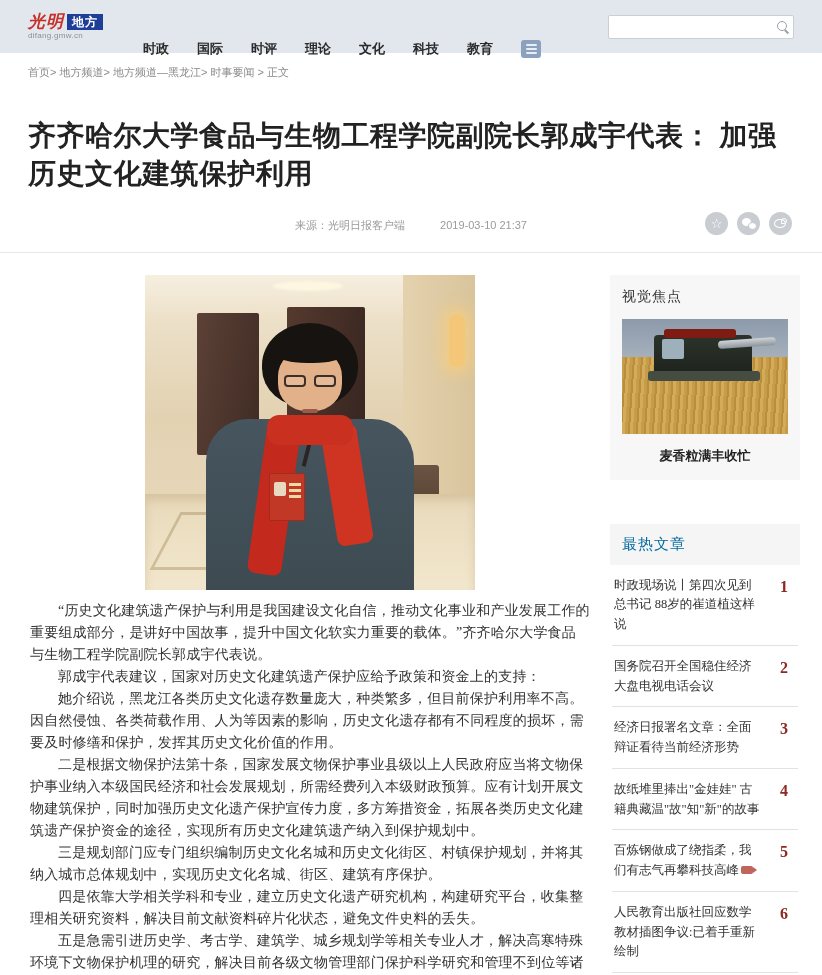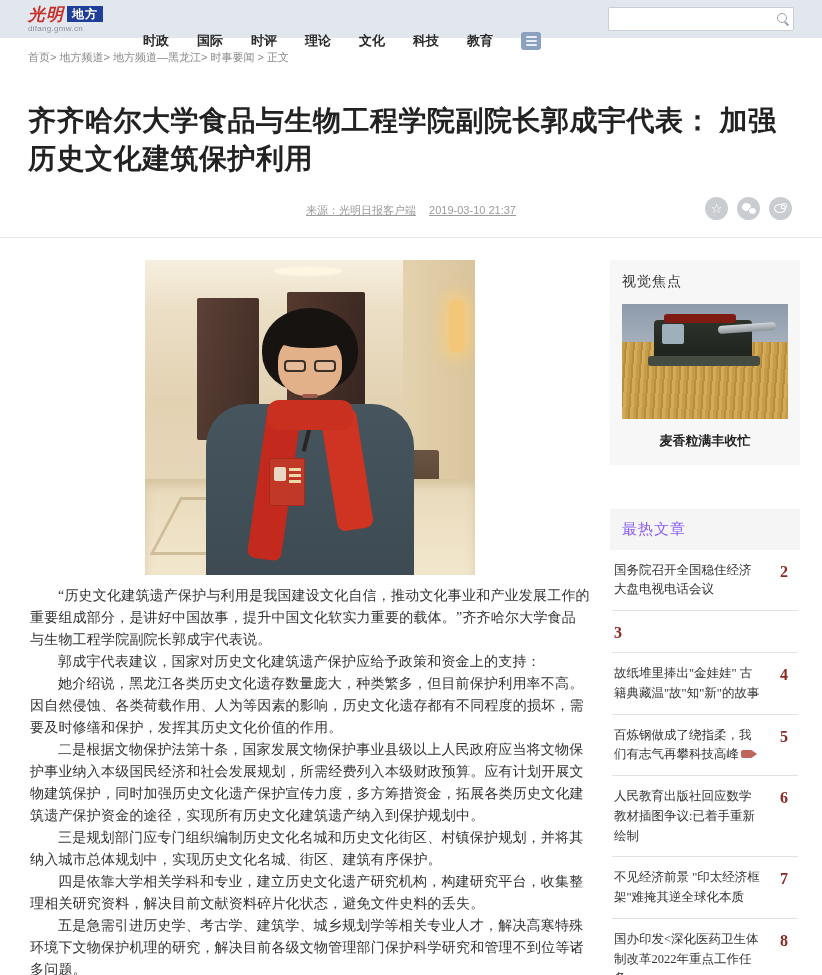--- a/index.html
+++ b/index.html
@@ -3,21 +3,21 @@
 <meta charset="utf-8">
 <style>
   * { box-sizing: border-box; }
   html,body { margin:0; padding:0; }
   body {
     width:822px; height:975px; background:#fff; overflow:hidden;
     font-family:"Liberation Sans", sans-serif; color:#333;
   }
   
   .topbar {
-    height:38px; background:#e2e7ed; display:flex; align-items:center;
+    height:53px; background:#e2e7ed; display:flex; align-items:center;
     padding:0 28px;
   }
   .logo { display:flex; flex-direction:column; line-height:1; margin-right:40px; cursor:pointer; }
   .logo-row { display:flex; align-items:center; }
   .logo-guang {
     font-family:"Liberation Serif", serif; font-style:italic; font-weight:bold;
     color:#c62f2a; font-size:17px; letter-spacing:1px; margin-right:3px;
   }
   .logo-box {
     background:#1f3e97; color:#fff; font-size:12px; font-weight:bold;
@@ -56,21 +56,21 @@
   .crumb {
     padding:12px 28px 10px; font-size:11px; color:#8a8a8a; cursor:pointer;
   }
   
   .title {
     padding:8px 28px 0; font-family:"Liberation Serif", serif;
     font-size:28px; font-weight:bold; color:#222; letter-spacing:.5px;
   }
   .meta-row { position:relative; margin-top:14px; height:26px; }
   .meta { text-align:center; font-size:11px; color:#9b9b9b; padding-top:6px; }
-  .meta span { margin:0 5px;text-decoration:underline; }
+  .meta span { margin:0 16px; }
   .share { position:absolute; right:30px; top:0; display:flex; gap:9px; }
   .share-c {
     width:23px; height:23px; border-radius:50%; background:#c9cdd2;
     display:flex; align-items:center; justify-content:center; cursor:pointer;
     color:#fff; font-size:12px; line-height:1;
   }
   .rule { border:none; border-top:1px solid #e8e8e8; margin:14px 0 0; }
   
   .main { display:flex; padding:22px 22px 0 30px; }
   .article { width:560px; flex:0 0 auto; }
@@ -148,21 +148,21 @@
     background:#7e1c14; border-radius:3px; }
   .hv-cab { position:absolute; left:40px; top:20px; width:22px; height:20px;
     background:#9fb0bd; border-radius:2px; }
   .hv-auger { position:absolute; left:96px; top:20px; width:58px; height:8px;
     background:linear-gradient(#cfd4d8,#8d9499); transform:rotate(-4deg); border-radius:4px; }
   .hv-reel { position:absolute; left:26px; top:52px; width:112px; height:10px;
     background:#454c42; border-radius:3px; }
   .vf-caption { margin-top:13px; text-align:center; font-size:13px; font-weight:bold;
     color:#222; font-family:"Liberation Serif", serif; cursor:pointer; }
   .hot { margin-top:44px; }
-  .hot-head { background:#f5f5f5; padding:11px 12px; font-size:15px; color:#8b5cf6; letter-spacing:1px; }
+  .hot-head { background:#f5f5f5; padding:11px 12px; font-size:15px; color:#0369a1; letter-spacing:1px; }
   .hot-list { list-style:none; margin:0; padding:0 2px; }
   .hot-item { display:flex; justify-content:space-between; align-items:flex-start;
     padding:11px 2px 10px; border-bottom:1px solid #e2e2e2; cursor:pointer; }
   .hot-item:last-child { border-bottom:1px solid #e2e2e2; }
   .hot-txt { width:146px; font-size:12.5px; line-height:1.58; color:#333;
     font-family:"Liberation Serif", serif; }
   .hot-rank { font-family:"Liberation Serif", serif; font-size:16px; font-weight:bold;
     color:#8e2823; padding:2px 8px 0 0; }
   .vid-icon { display:inline-block; width:12px; height:8px; background:#c0655c;
     border-radius:2px; position:relative; margin-left:2px; }
@@ -289,24 +289,29 @@
         <div class="hv-auger"></div>
         <div class="hv-reel"></div>
       </div>
       <div class="vf-caption">麦香粒满丰收忙</div>
     </div>
 
     <div class="hot">
       <div class="hot-head">最热文章</div>
       <ul class="hot-list">
         <li class="hot-item">
+          <span class="hot-txt">时政现场说丨第四次见到总书记 88岁的崔道植这样说</span>
+          <span class="hot-rank">1</span>
+        </li>
+        <li class="hot-item">
           <span class="hot-txt">国务院召开全国稳住经济大盘电视电话会议</span>
           <span class="hot-rank">2</span>
         </li>
         <li class="hot-item">
+          <span class="hot-txt">经济日报署名文章：全面辩证看待当前经济形势</span>
           <span class="hot-rank">3</span>
         </li>
         <li class="hot-item">
           <span class="hot-txt">故纸堆里捧出"金娃娃" 古籍典藏温"故"知"新"的故事</span>
           <span class="hot-rank">4</span>
         </li>
         <li class="hot-item">
           <span class="hot-txt"><span>百炼钢做成了绕指柔，我们有志气再攀科技高峰</span><span class="vid-icon"></span></span>
           <span class="hot-rank">5</span>
         </li>

